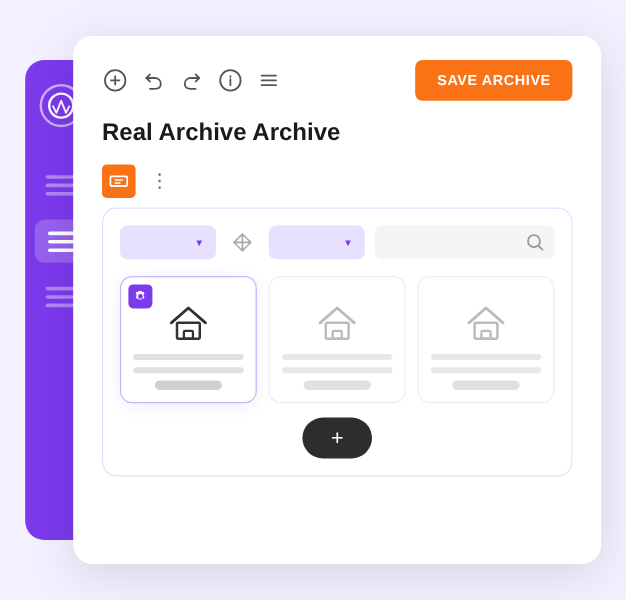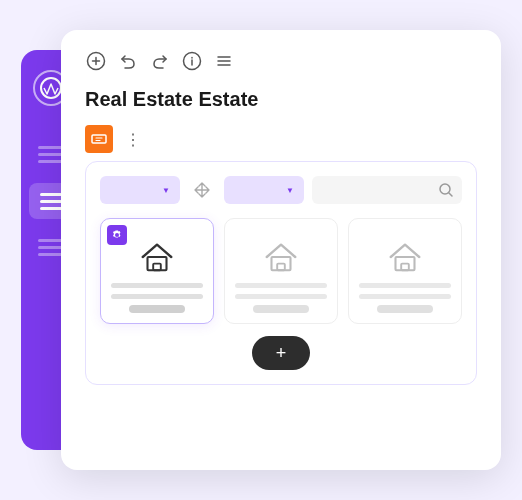--- a/index.html
+++ b/index.html
@@ -373,23 +373,24 @@
             <circle cx="10" cy="10" r="8.5" stroke="#555" stroke-width="1.5"></circle>
             <path d="M10 9V14M10 7V6.5" stroke="#555" stroke-width="1.5" stroke-linecap="round"></path>
           </svg>
         </div>
         <div class="toolbar-icon">
           <svg width="18" height="18" viewBox="0 0 18 18" fill="none">
             <path d="M3 5H15M3 9H15M3 13H15" stroke="#555" stroke-width="1.5" stroke-linecap="round"></path>
           </svg>
         </div>
       </div>
-    </div>
-
-    <div class="page-title">Real Estate Estate</div>
+      <button class="save-archive-btn">SAVE ARCHIVE</button>
+    </div>
+
+    <div class="page-title">Real Archive Archive</div>
 
     <div class="block-toolbar">
       <div class="block-icon">
         <svg width="16" height="16" viewBox="0 0 16 16" fill="none">
           <rect x="1" y="4" width="14" height="8" rx="1" stroke="white" stroke-width="1.5"></rect>
           <path d="M5 7H11M5 9.5H9" stroke="white" stroke-width="1.2" stroke-linecap="round"></path>
         </svg>
       </div>
       <div class="block-menu-btn">⋮</div>
     </div>

